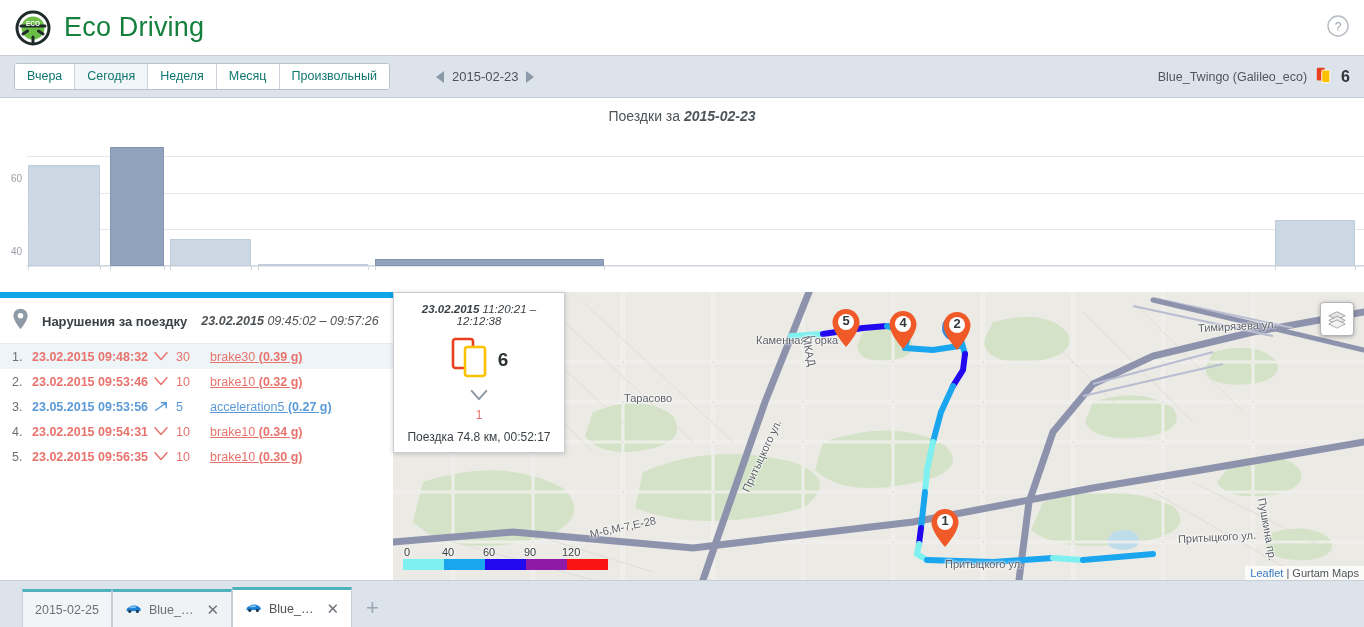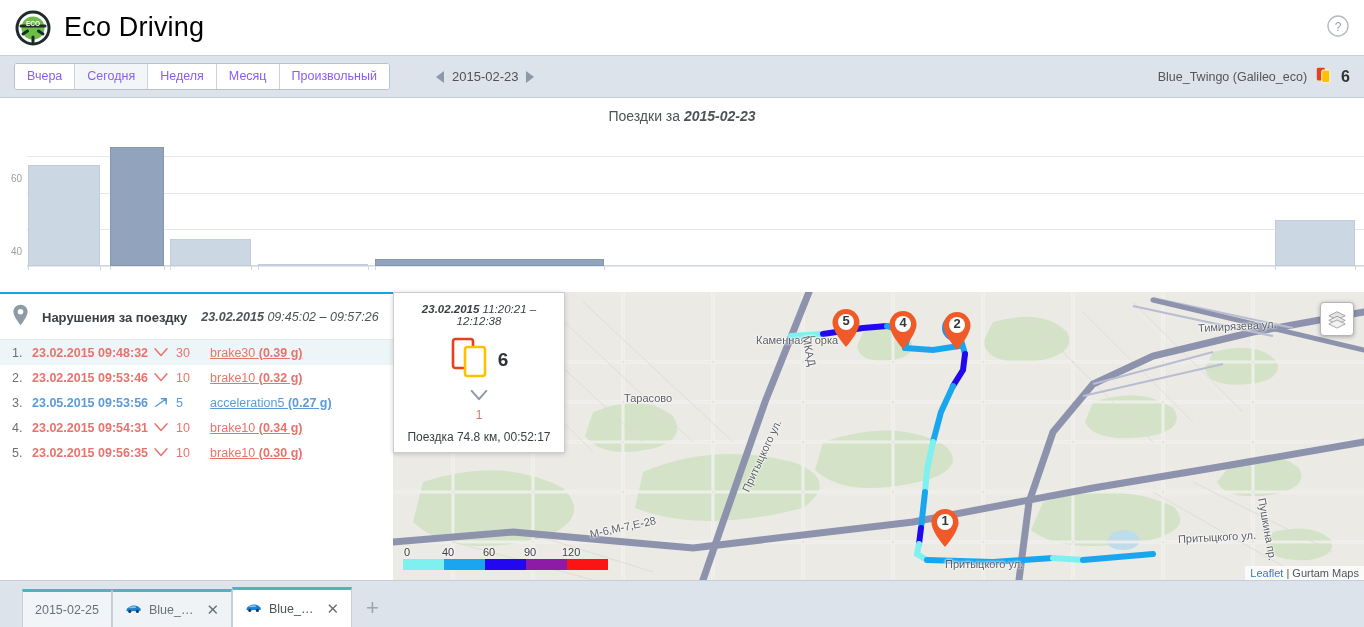--- a/index.html
+++ b/index.html
@@ -15,41 +15,41 @@
   
   .header {
     height: 55px; width: 100%;
     background: #ffffff;
     display: flex; align-items: center;
     padding: 0 14px;
     position: relative;
   }
   .logo-wrap { width: 38px; height: 38px; flex: 0 0 38px; }
   .app-title {
-    font-size: 27px; color: #000000; font-weight: 400;
+    font-size: 27px; color: #15803d; font-weight: 400;
     margin-left: 12px; letter-spacing: .2px;
   }
   .help-btn {
     position: absolute; right: 14px; top: 14px;
     width: 24px; height: 24px; cursor: pointer;
   }
 
   
   .toolbar {
     height: 43px; width: 100%;
     background: #dde3ea;
     border-top: 1px solid #c6ced8;
     border-bottom: 1px solid #c6ced8;
     display: flex; align-items: center;
     padding: 0 14px;
     position: relative;
   }
   .range-group { display: flex; border: 1px solid #b9c2cc; border-radius: 3px; overflow: hidden; background: #fff; }
   .range-btn {
-    font-size: 12.5px; color: #8b5cf6;
+    font-size: 12.5px; color: #0f766e;
     padding: 5px 12px 6px;
     background: #ffffff;
     border-right: 1px solid #ccd3db;
     cursor: pointer; white-space: nowrap;
     line-height: 14px;
   }
   .range-btn:last-child { border-right: none; }
   .range-btn.active { background: #f3f6f9; }
 
   .date-nav { display: flex; align-items: center; margin-left: 46px; gap: 8px; }
@@ -79,21 +79,21 @@
   .axis-x { position: absolute; left: 0; right: 0; bottom: 0; height: 1px; background: #d3d8de; }
   .xtick { position: absolute; bottom: -4px; width: 1px; height: 4px; background: #d3d8de; }
 
   
   .lower { position: absolute; left: 0; right: 0; top: 292px; bottom: 47px; }
 
   
   .violations {
     position: absolute; left: 0; top: 0; width: 393px; bottom: 0;
     background: #ffffff;
-    border-top: 2px solid #0ea5e9;
+    border-top: 6px solid #0ea5e9;
     overflow: hidden;
   }
   .viol-head { display: flex; align-items: center; padding: 10px 8px 9px 12px; border-bottom: 1px solid #e6eaee; }
   .pin-icon { flex: 0 0 20px; margin-right: 10px; }
   .viol-title { font-size: 13px; font-weight: bold; color: #3a4045; }
   .viol-range { font-size: 12.5px; color: #4e5357; margin-left: 14px; font-style: italic; }
   .viol-range b { font-weight: bold; }
 
   .viol-row {
     display: flex; align-items: center;

